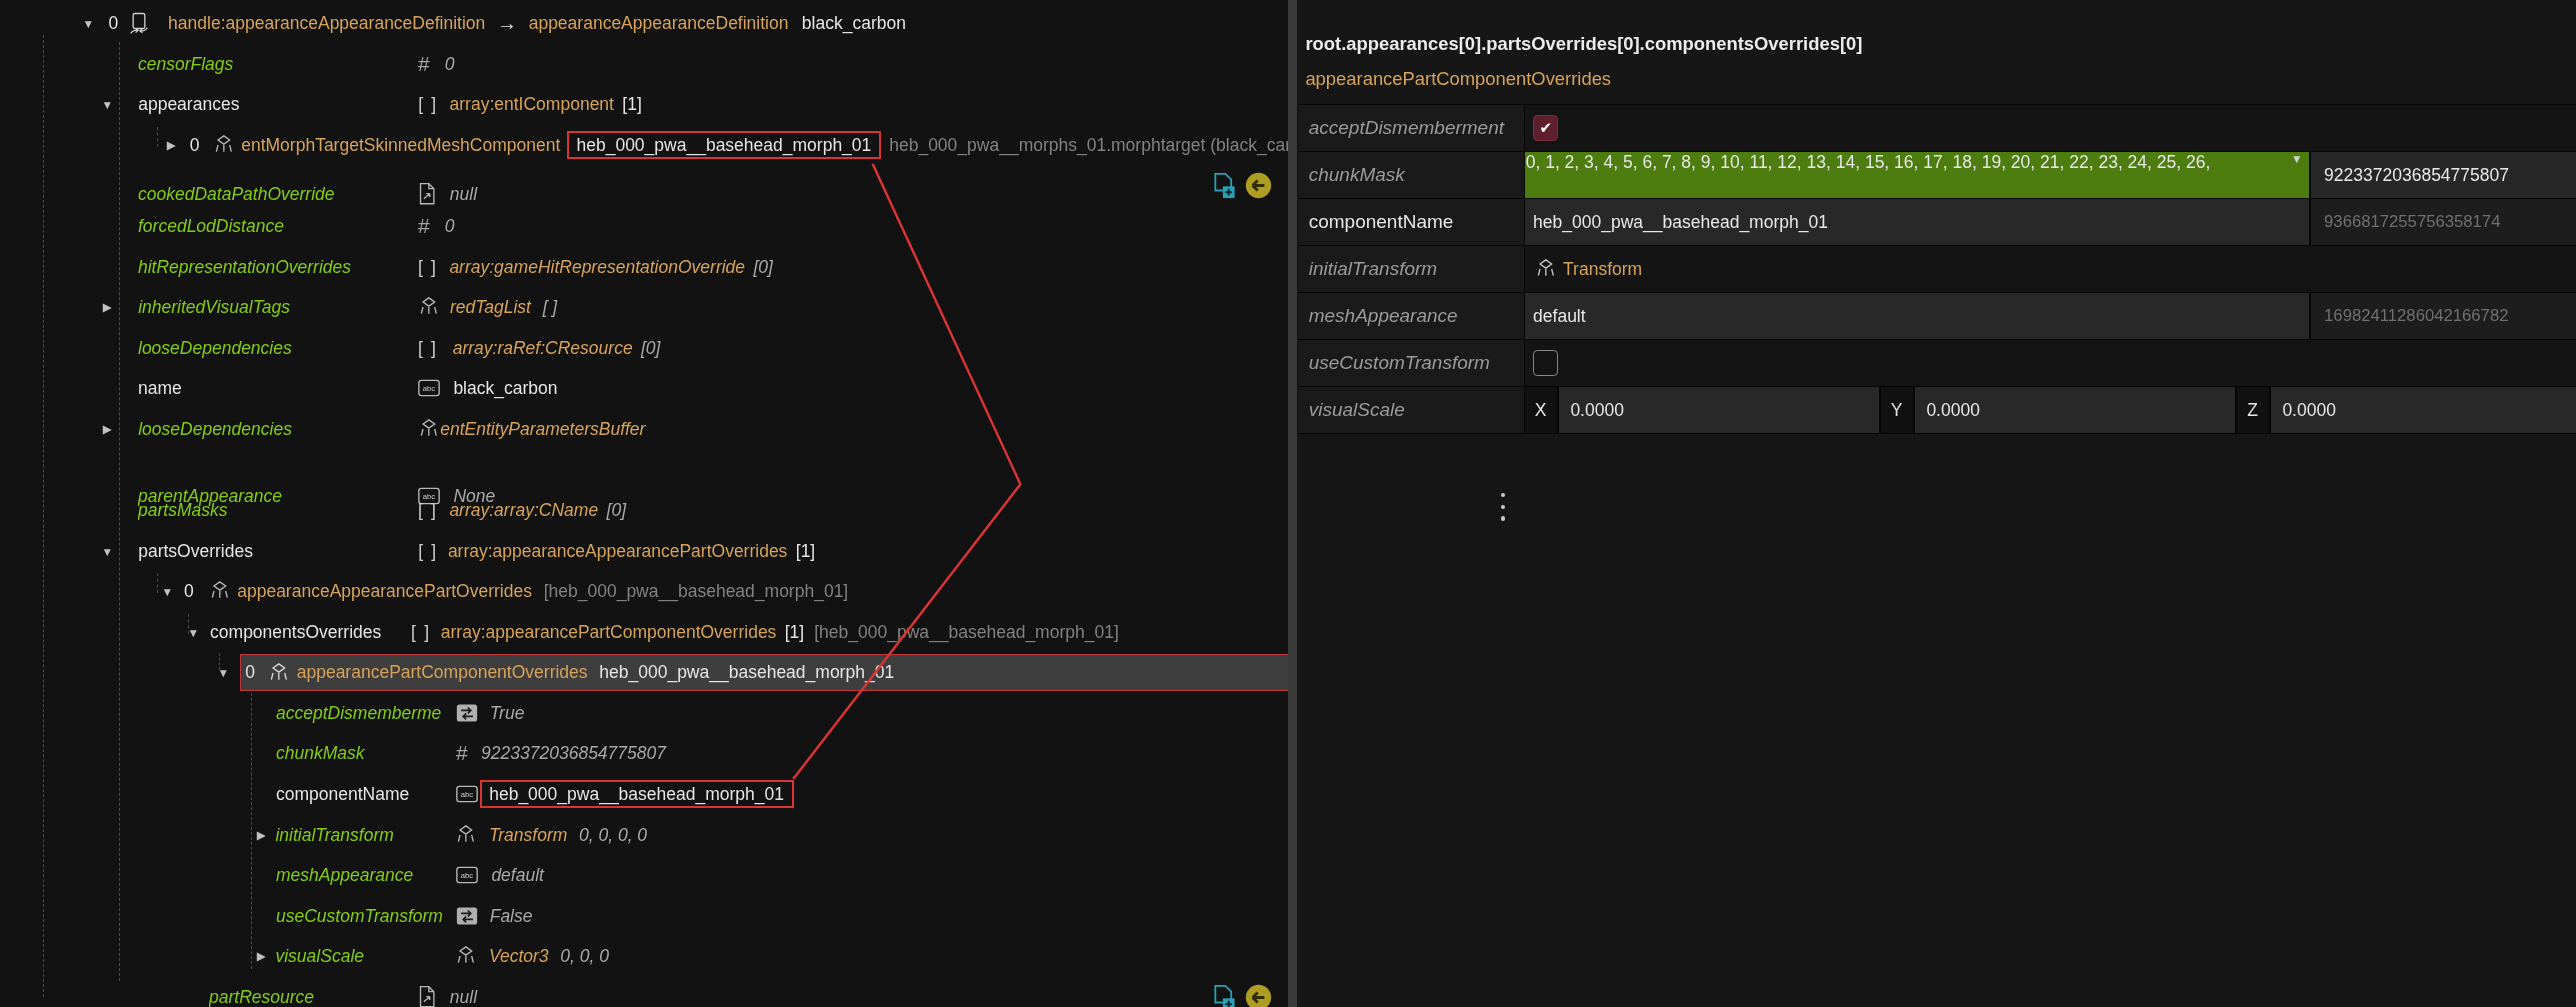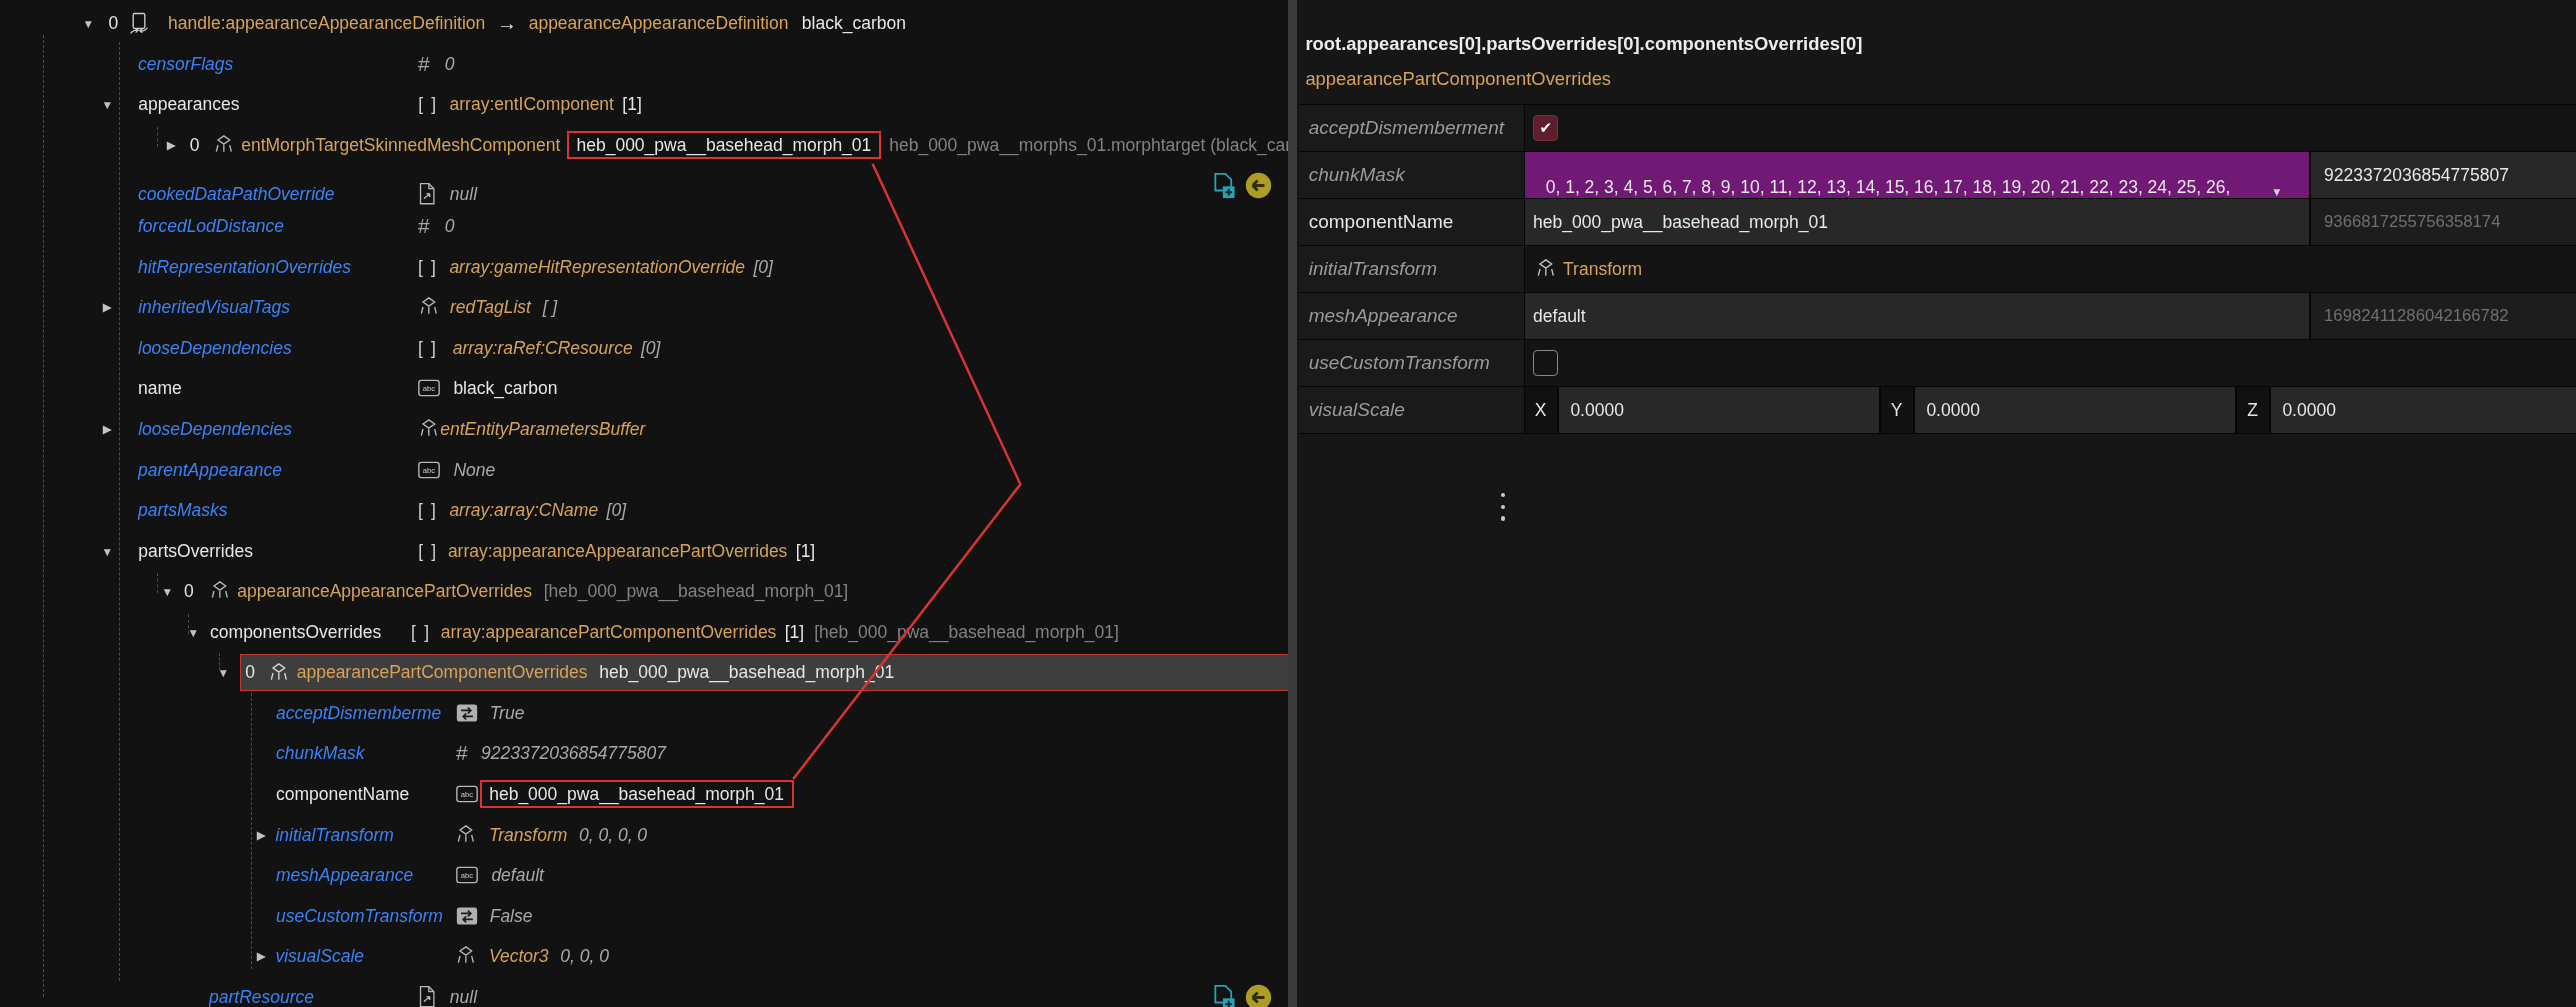--- a/index.html
+++ b/index.html
@@ -9,21 +9,21 @@
     font-family:"Liberation Sans",sans-serif;
   }
   
   #left{position:absolute;left:0;top:0;width:1288px;height:1007px;background:#121212;overflow:hidden}
   #divider{position:absolute;left:1288px;top:0;width:9.2px;height:1007px;background:#3a3a3a}
   #right{position:absolute;left:1297px;top:0;width:1279px;height:1007px;background:#161616}
   
   .trow{position:absolute;left:0;width:1288px;height:40px;display:flex;align-items:center;
         font-size:17.5px;white-space:nowrap;overflow:hidden}
   .caret{width:16.7px;flex:0 0 auto;font-size:11.7px;color:#c2c2c2;text-align:center}
-  .lbl{color:#3b82f6;font-style:italic}
+  .lbl{color:#84cc16;font-style:italic}
   .lbl.b{color:#e6e6e6;font-style:normal}
   .oj{color:#d7a35b}
   .it{font-style:italic}
   .wv{color:#e6e6e6}
   .gv{color:#a9a9a9;font-style:italic}
   .xv{color:#828282}
   .cw{color:#e6e6e6}
   .cg{color:#a9a9a9;font-style:italic}
   .ic{flex:0 0 auto;display:flex;align-items:center;justify-content:center}
   .ichash{color:#a5a5a5;font-size:21px}
@@ -42,22 +42,22 @@
   #cls{position:absolute;left:8.4px;top:68px;font-size:18.4px;color:#d7a35b;white-space:nowrap}
   #ptable{position:absolute;left:1.7px;top:104px;width:1278px;border-top:1.7px solid #060606}
   .prow{height:46px;border-bottom:1.7px solid #060606;display:flex;background:#141414}
   .plab{width:215px;flex:0 0 auto;background:#1a1a1a;border-right:1.7px solid #060606;
         display:flex;align-items:center;padding-left:10px;box-sizing:content-box;
         font-size:19px;color:#9b9b9b;font-style:italic;overflow:hidden;white-space:nowrap}
   .plab.b{color:#e6e6e6;font-style:normal}
   .pval{flex:1;display:flex;align-items:center;background:#141414;font-size:17.5px;overflow:hidden}
   .cellinput{width:786px;flex:0 0 auto;background:#282828;height:100%;display:flex;align-items:center;
              padding:0 8.4px;border-right:2.5px solid #060606;box-sizing:border-box;color:#e8e8e8}
-  .celldrop{width:786px;flex:0 0 auto;background:#701a75;height:100%;display:flex;align-items:flex-end;
-            padding:0 21px;border-right:2.5px solid #060606;box-sizing:border-box;color:#e8e8e8}
+  .celldrop{width:786px;flex:0 0 auto;background:#4d7c0f;height:100%;display:flex;align-items:flex-start;
+            padding:0 1px;border-right:2.5px solid #060606;box-sizing:border-box;color:#e8e8e8}
   .ddarrow{margin-left:auto;margin-right:5px;font-size:11.7px;color:#d0d0d0}
   .cellnum{flex:1;height:100%;display:flex;align-items:center;padding-left:13.4px;background:#272727;color:#e8e8e8}
   .cellhash{flex:1;height:100%;display:flex;align-items:center;padding-left:13.4px;background:#1d1d1d;
             color:#707070;font-size:16.7px}
   .cb{width:23.4px;height:23.4px;border-radius:4.2px;margin-left:8.4px;flex:0 0 auto;
       display:flex;align-items:center;justify-content:center}
   .cb.on{background:#5d1f2d;border:1.7px solid #7c2e40;color:#fff;font-size:15px}
   .cb.off{border:1.7px solid #8a8a8a;background:transparent}
   .axl{width:32px;flex:0 0 auto;height:100%;display:flex;align-items:center;justify-content:center;
        background:#111;border-right:2.5px solid #060606;color:#e6e6e6}
@@ -186,21 +186,21 @@
     <span class="lbl w1c">looseDependencies</span>
     <span class="ic">
       <svg width="20" height="22" viewBox="0 0 24 26">
           <path d="M13 2 l7 5 -7 5 -7 -5 z" fill="none" stroke="#b8b8b8" stroke-width="1.6"></path>
           <path d="M6 13 l-2 8 M13 13 v8 M20 13 l2 8" fill="none" stroke="#b8b8b8" stroke-width="1.6"></path>
         </svg>
     </span>
     <span class="oj it" style="margin-left:2px">entEntityParametersBuffer</span>
   </div>
 
-  <div class="trow" style="top:450px">
+  <div class="trow" style="top:476px">
     <span class="lbl w1">parentAppearance</span>
     <span class="ic">
       <svg width="22" height="22" viewBox="0 0 26 26" style="font-size:21px">
           <rect x="1" y="4" width="24" height="18" rx="3" fill="none" stroke="#b8b8b8" stroke-width="1.6"></rect>
           <text x="13" y="17" text-anchor="middle" font-size="9" fill="#d0d0d0" font-family="Liberation Sans, sans-serif">abc</text>
         </svg>
     </span>
     <span class="gv" style="margin-left:13.4px">None</span>
   </div>
 

